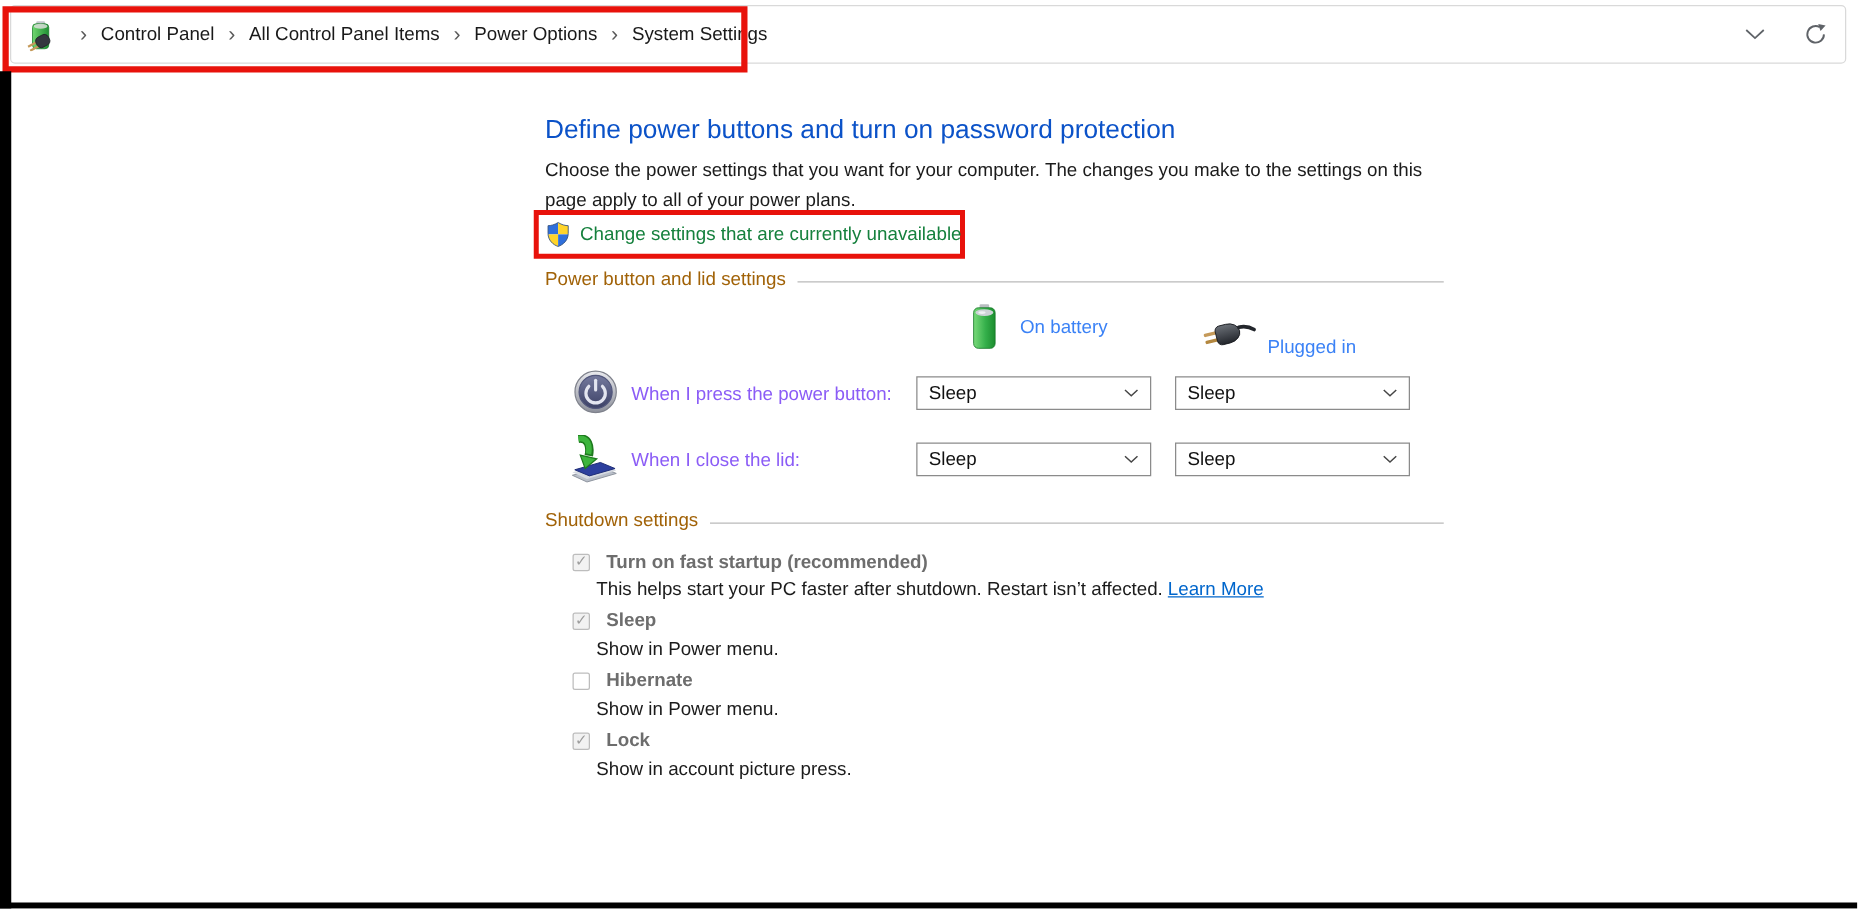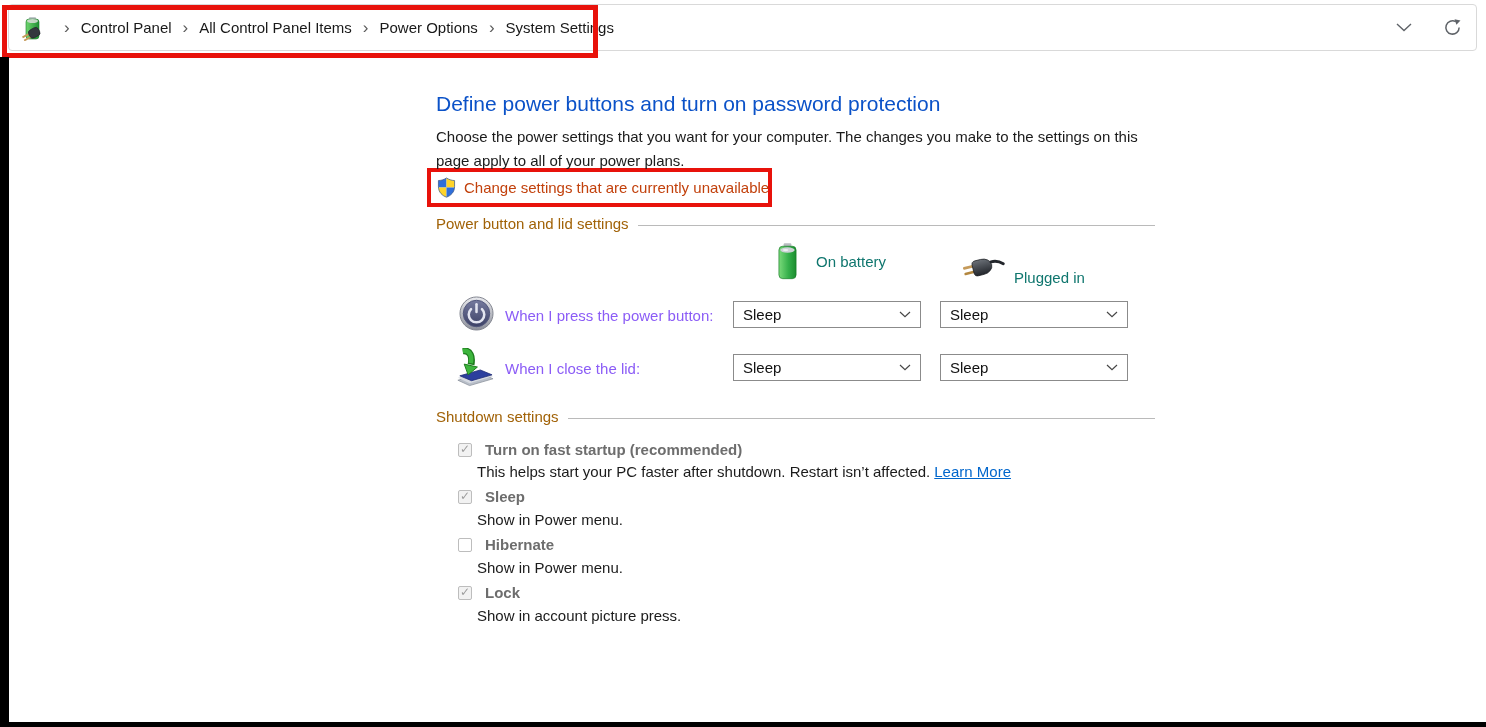--- a/index.html
+++ b/index.html
@@ -22,24 +22,24 @@
   .bar-icons .icobtn{display:inline-flex;width:20px;height:20px;align-items:center;justify-content:center;}
   
   .annotation{position:absolute;border:5px solid #e8120b;box-sizing:border-box;pointer-events:none;}
   .annotation.box1{left:2px;top:5px;width:596px;height:53px;}
   .annotation.box2{left:427px;top:168px;width:345px;height:39px;border-width:4px;}
   
   .abs{position:absolute;}
   .page-title{left:436px;top:92px;font-size:21px;color:#0b52c8;}
   .intro{left:436px;font-size:15px;color:#1b1b1b;}
   .admin-link-row{left:437px;top:177px;display:flex;align-items:center;gap:8px;}
-  .admin-link{font-size:15px;color:#c2410c;text-decoration:none;cursor:pointer;}
+  .admin-link{font-size:15px;color:#15803d;text-decoration:none;cursor:pointer;}
   .section{left:436px;width:719px;display:flex;align-items:center;font-size:15px;color:#a16207;}
   .section .rule{flex:1;border-top:1px solid #bababa;margin-left:9px;margin-top:3px;height:0;}
-  .col-label{font-size:15px;color:#0f766e;}
+  .col-label{font-size:15px;color:#3b82f6;}
   .row-label{font-size:15px;color:#8b5cf6;}
   .dropdown{
     width:188px;height:27px;border:1px solid #8b8b8b;background:#fff;box-sizing:border-box;
     display:flex;align-items:center;justify-content:space-between;padding:0 9px;
     font-size:15px;color:#111;cursor:default;
   }
   .cb-row{display:flex;align-items:center;gap:6px;}
   .checkbox{
     width:14px;height:14px;border:1px solid #bdbdbd;border-radius:2px;background:#fff;
     display:inline-flex;align-items:center;justify-content:center;box-sizing:border-box;flex:0 0 auto;

